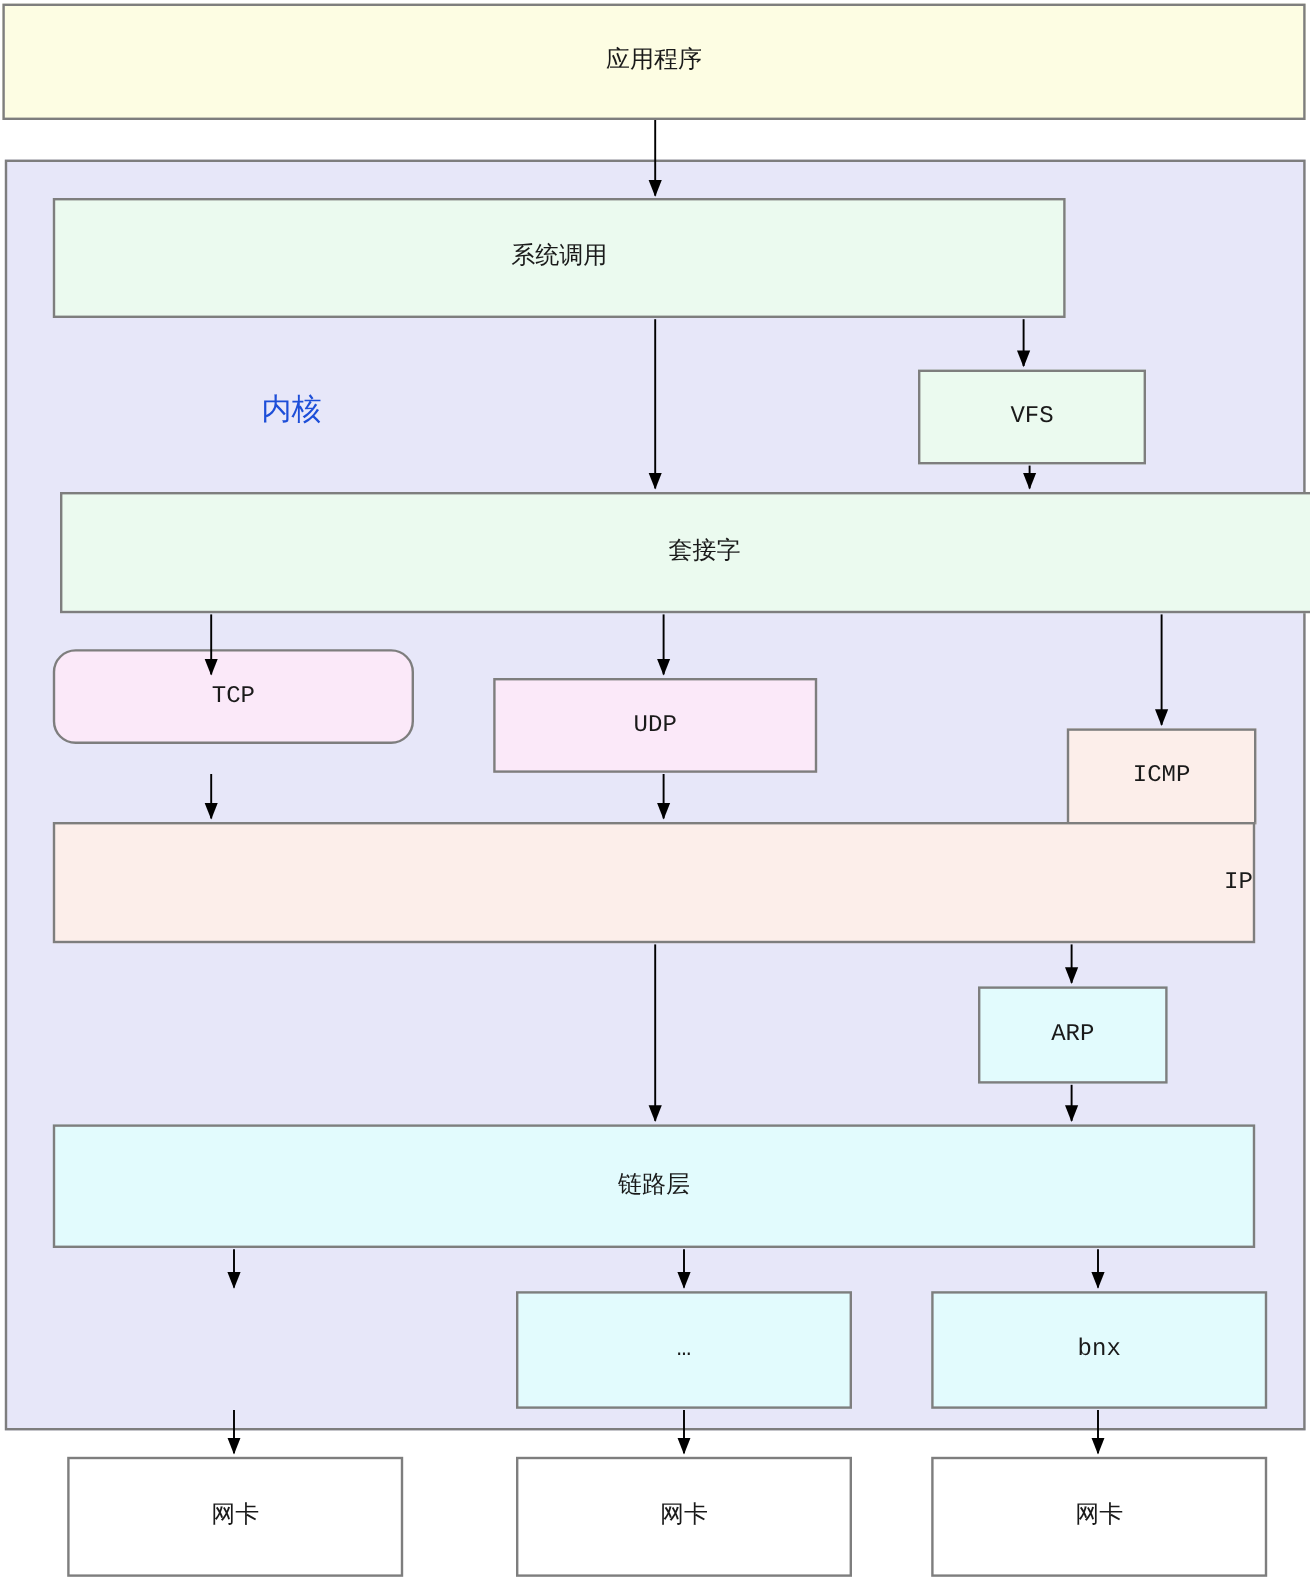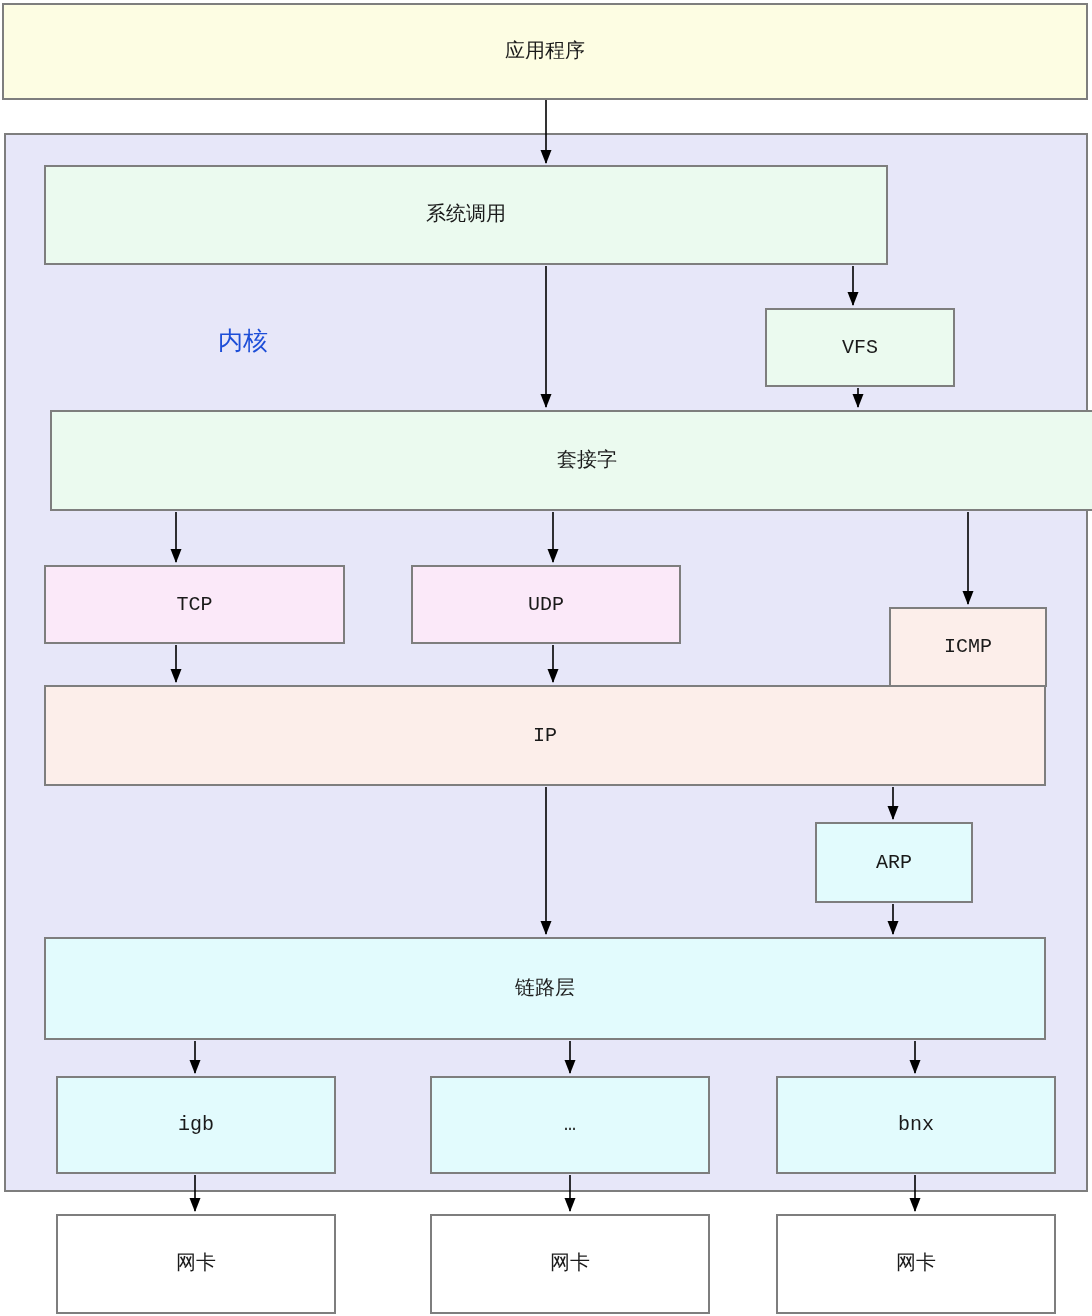--- a/index.html
+++ b/index.html
@@ -26,24 +26,24 @@
   .fill-peach{background:var(--peach-fill);}
   .fill-cyan{background:var(--cyan-fill);}
   .fill-white{background:var(--nic-fill);align-items:center;}
 
   
   .app-box    {left:2px;   top:3px;    width:1086px; height:97px;}
   .kernel-box {left:4px;   top:133px;  width:1084px; height:1059px; border-width:2px;}
   .syscall    {left:44px;  top:165px;  width:844px; height:100px;}
   .vfs        {left:765px; top:308px;  width:190px;  height:79px;align-items:center;}
   .socket     {left:40px;  top:410px;  width:1074px; height:101px;margin-left:10px;}
-  .tcp        {left:44px;  top:565px;  width:301px;  height:79px;}
+  .tcp        {left:44px;  top:541px;  width:301px;  height:79px;border-radius:19px;}
   .udp        {left:411px; top:565px;  width:270px;  height:79px;}
   .icmp       {left:889px; top:607px;  width:158px;  height:80px;}
-  .ip         {left:44px;  top:685px;  width:1002px; height:101px;}
+  .ip         {left:44px;  top:685px;  width:1002px; height:101px;justify-content:flex-end;}
   .arp        {left:815px; top:822px;  width:158px;  height:81px;}
   .linklayer  {left:44px;  top:937px;  width:1002px; height:103px;}
   .igb        {left:56px;  top:1076px; width:280px;  height:98px;}
   .dots       {left:430px; top:1076px; width:280px;  height:98px;}
   .bnx        {left:776px; top:1076px; width:280px;  height:98px;}
   .nic1       {left:56px;  top:1214px; width:280px;  height:100px;}
   .nic2       {left:430px; top:1214px; width:280px;  height:100px;}
   .nic3       {left:776px; top:1214px; width:280px;  height:100px;}
 
   .kernel-label{
@@ -84,23 +84,20 @@
   </div>
   <div class="node ip fill-peach">
     <span>IP</span>
   </div>
   <div class="node arp fill-cyan">
     <span>ARP</span>
   </div>
   <div class="node linklayer fill-cyan">
     <span>链路层</span>
   </div>
-  <div class="node igb fill-cyan">
-    <span>igb</span>
-  </div>
   <div class="node dots fill-cyan">
     <span>…</span>
   </div>
   <div class="node bnx fill-cyan">
     <span>bnx</span>
   </div>
 
   <div class="node nic1 fill-white">
     <span>网卡</span>
   </div>

